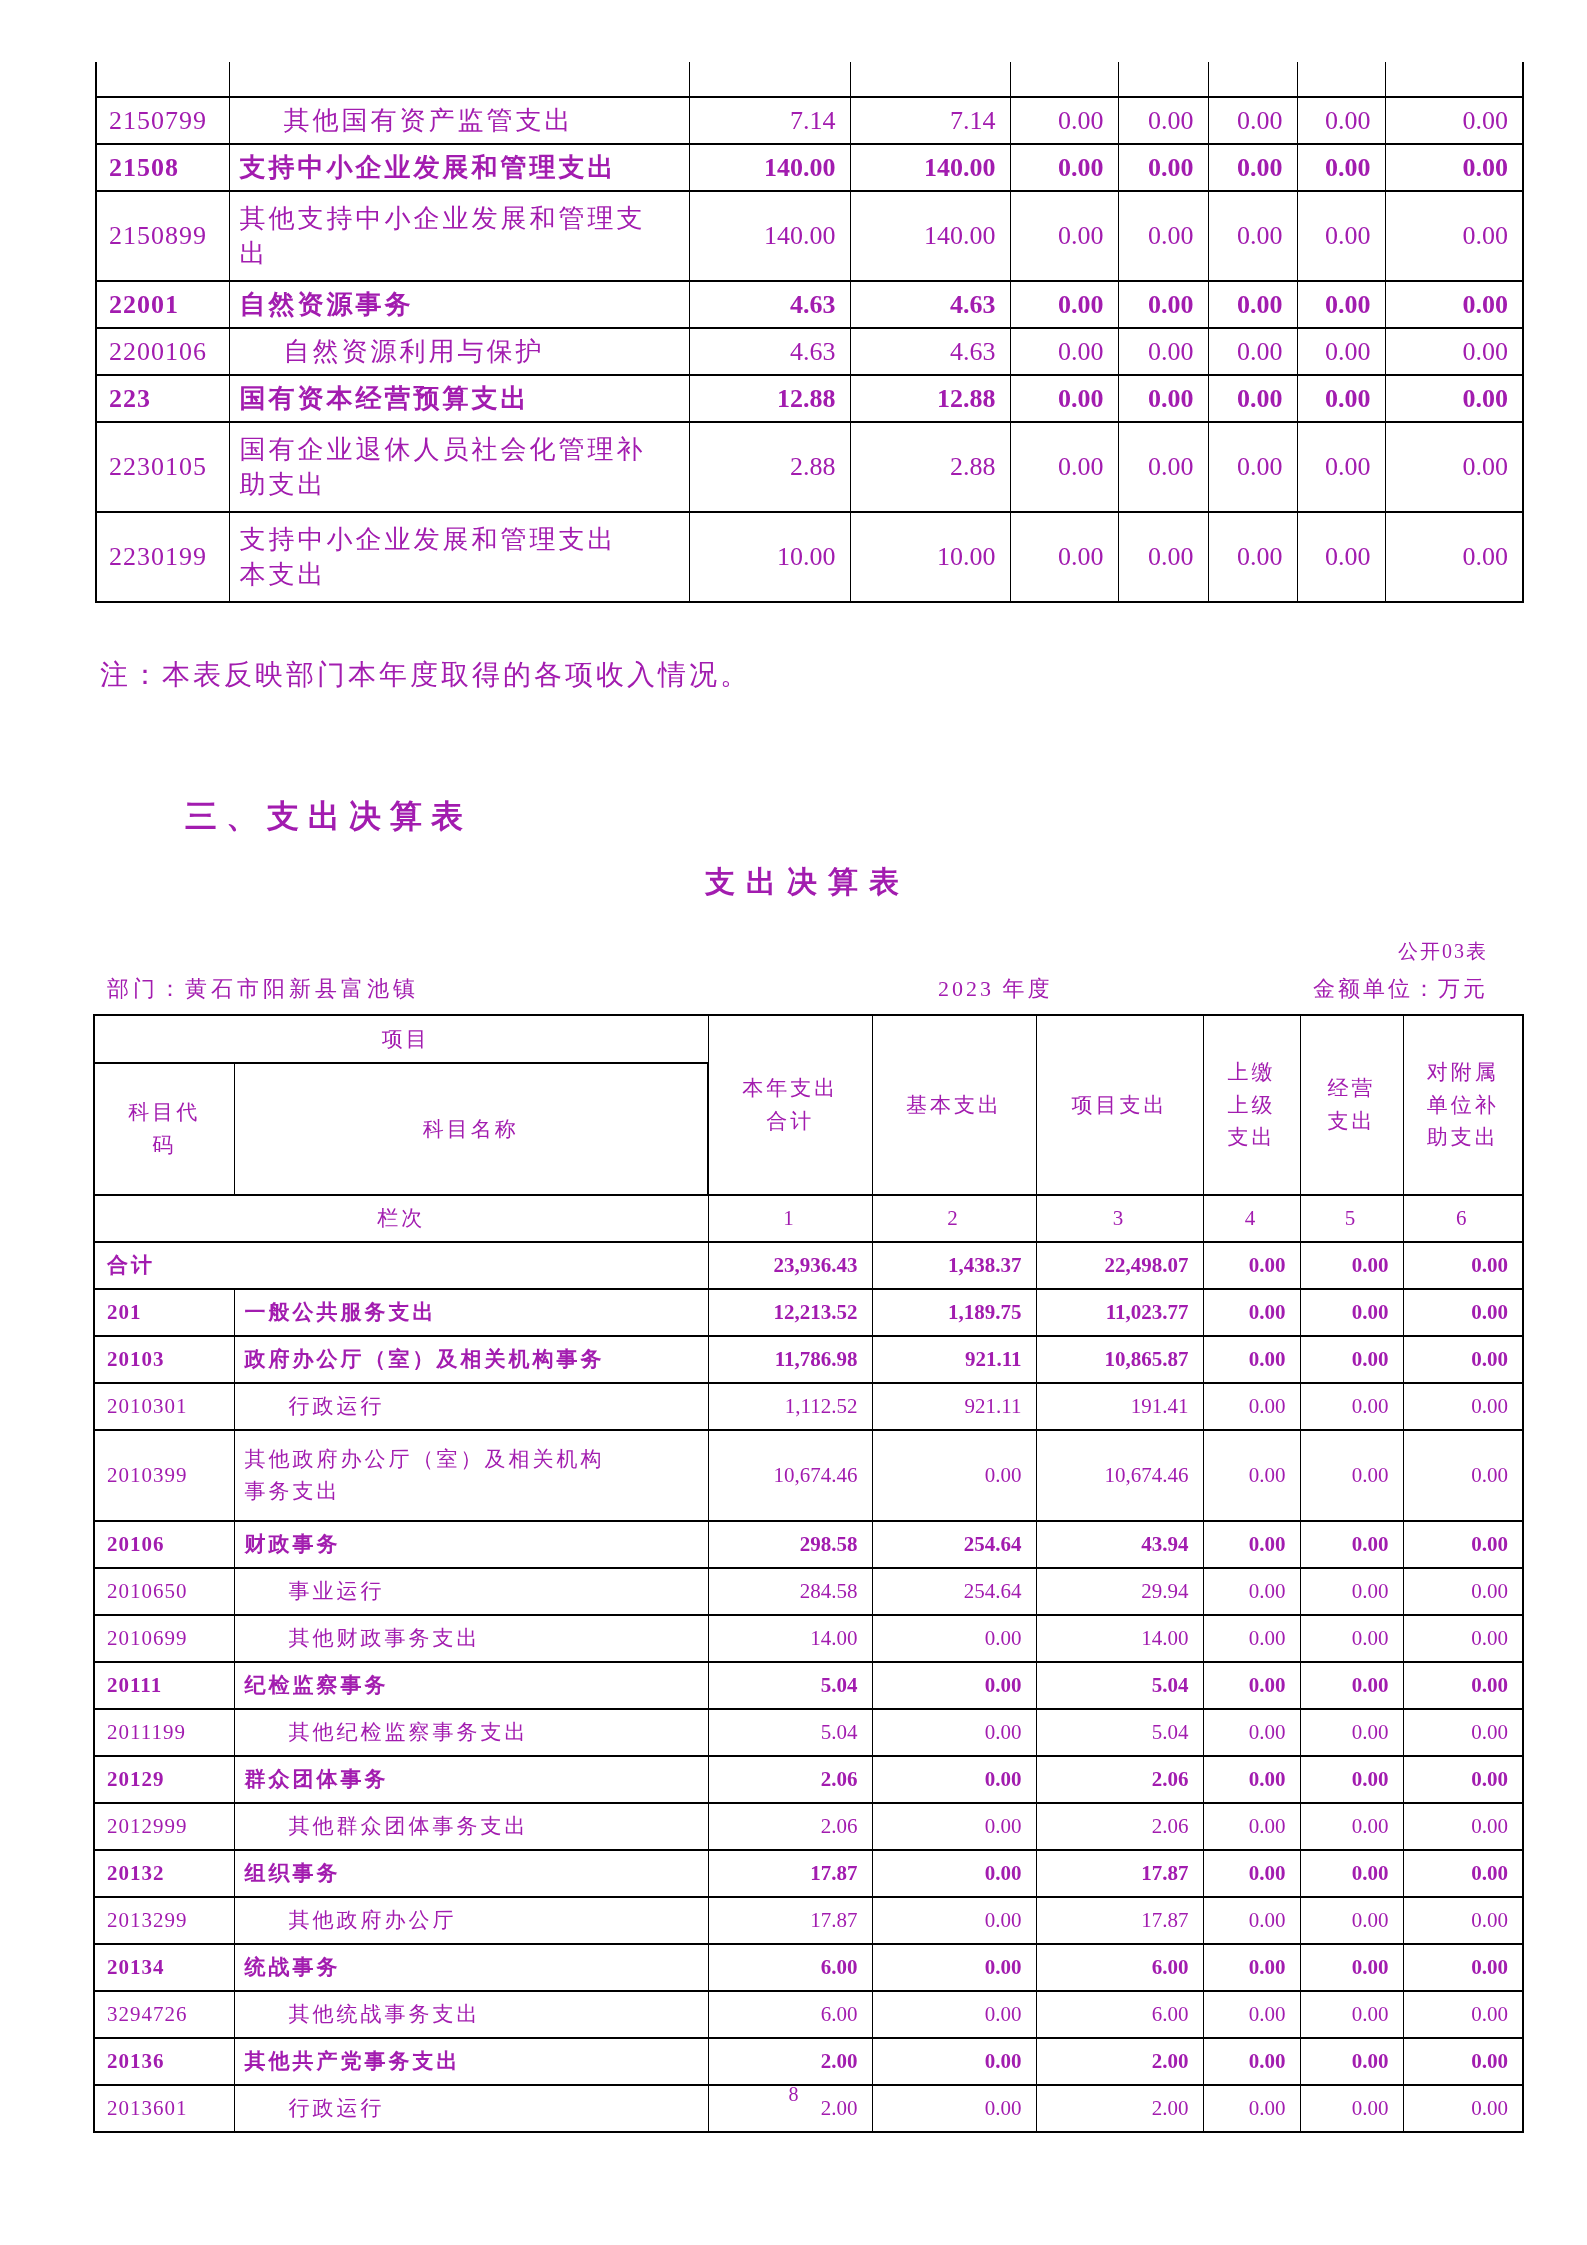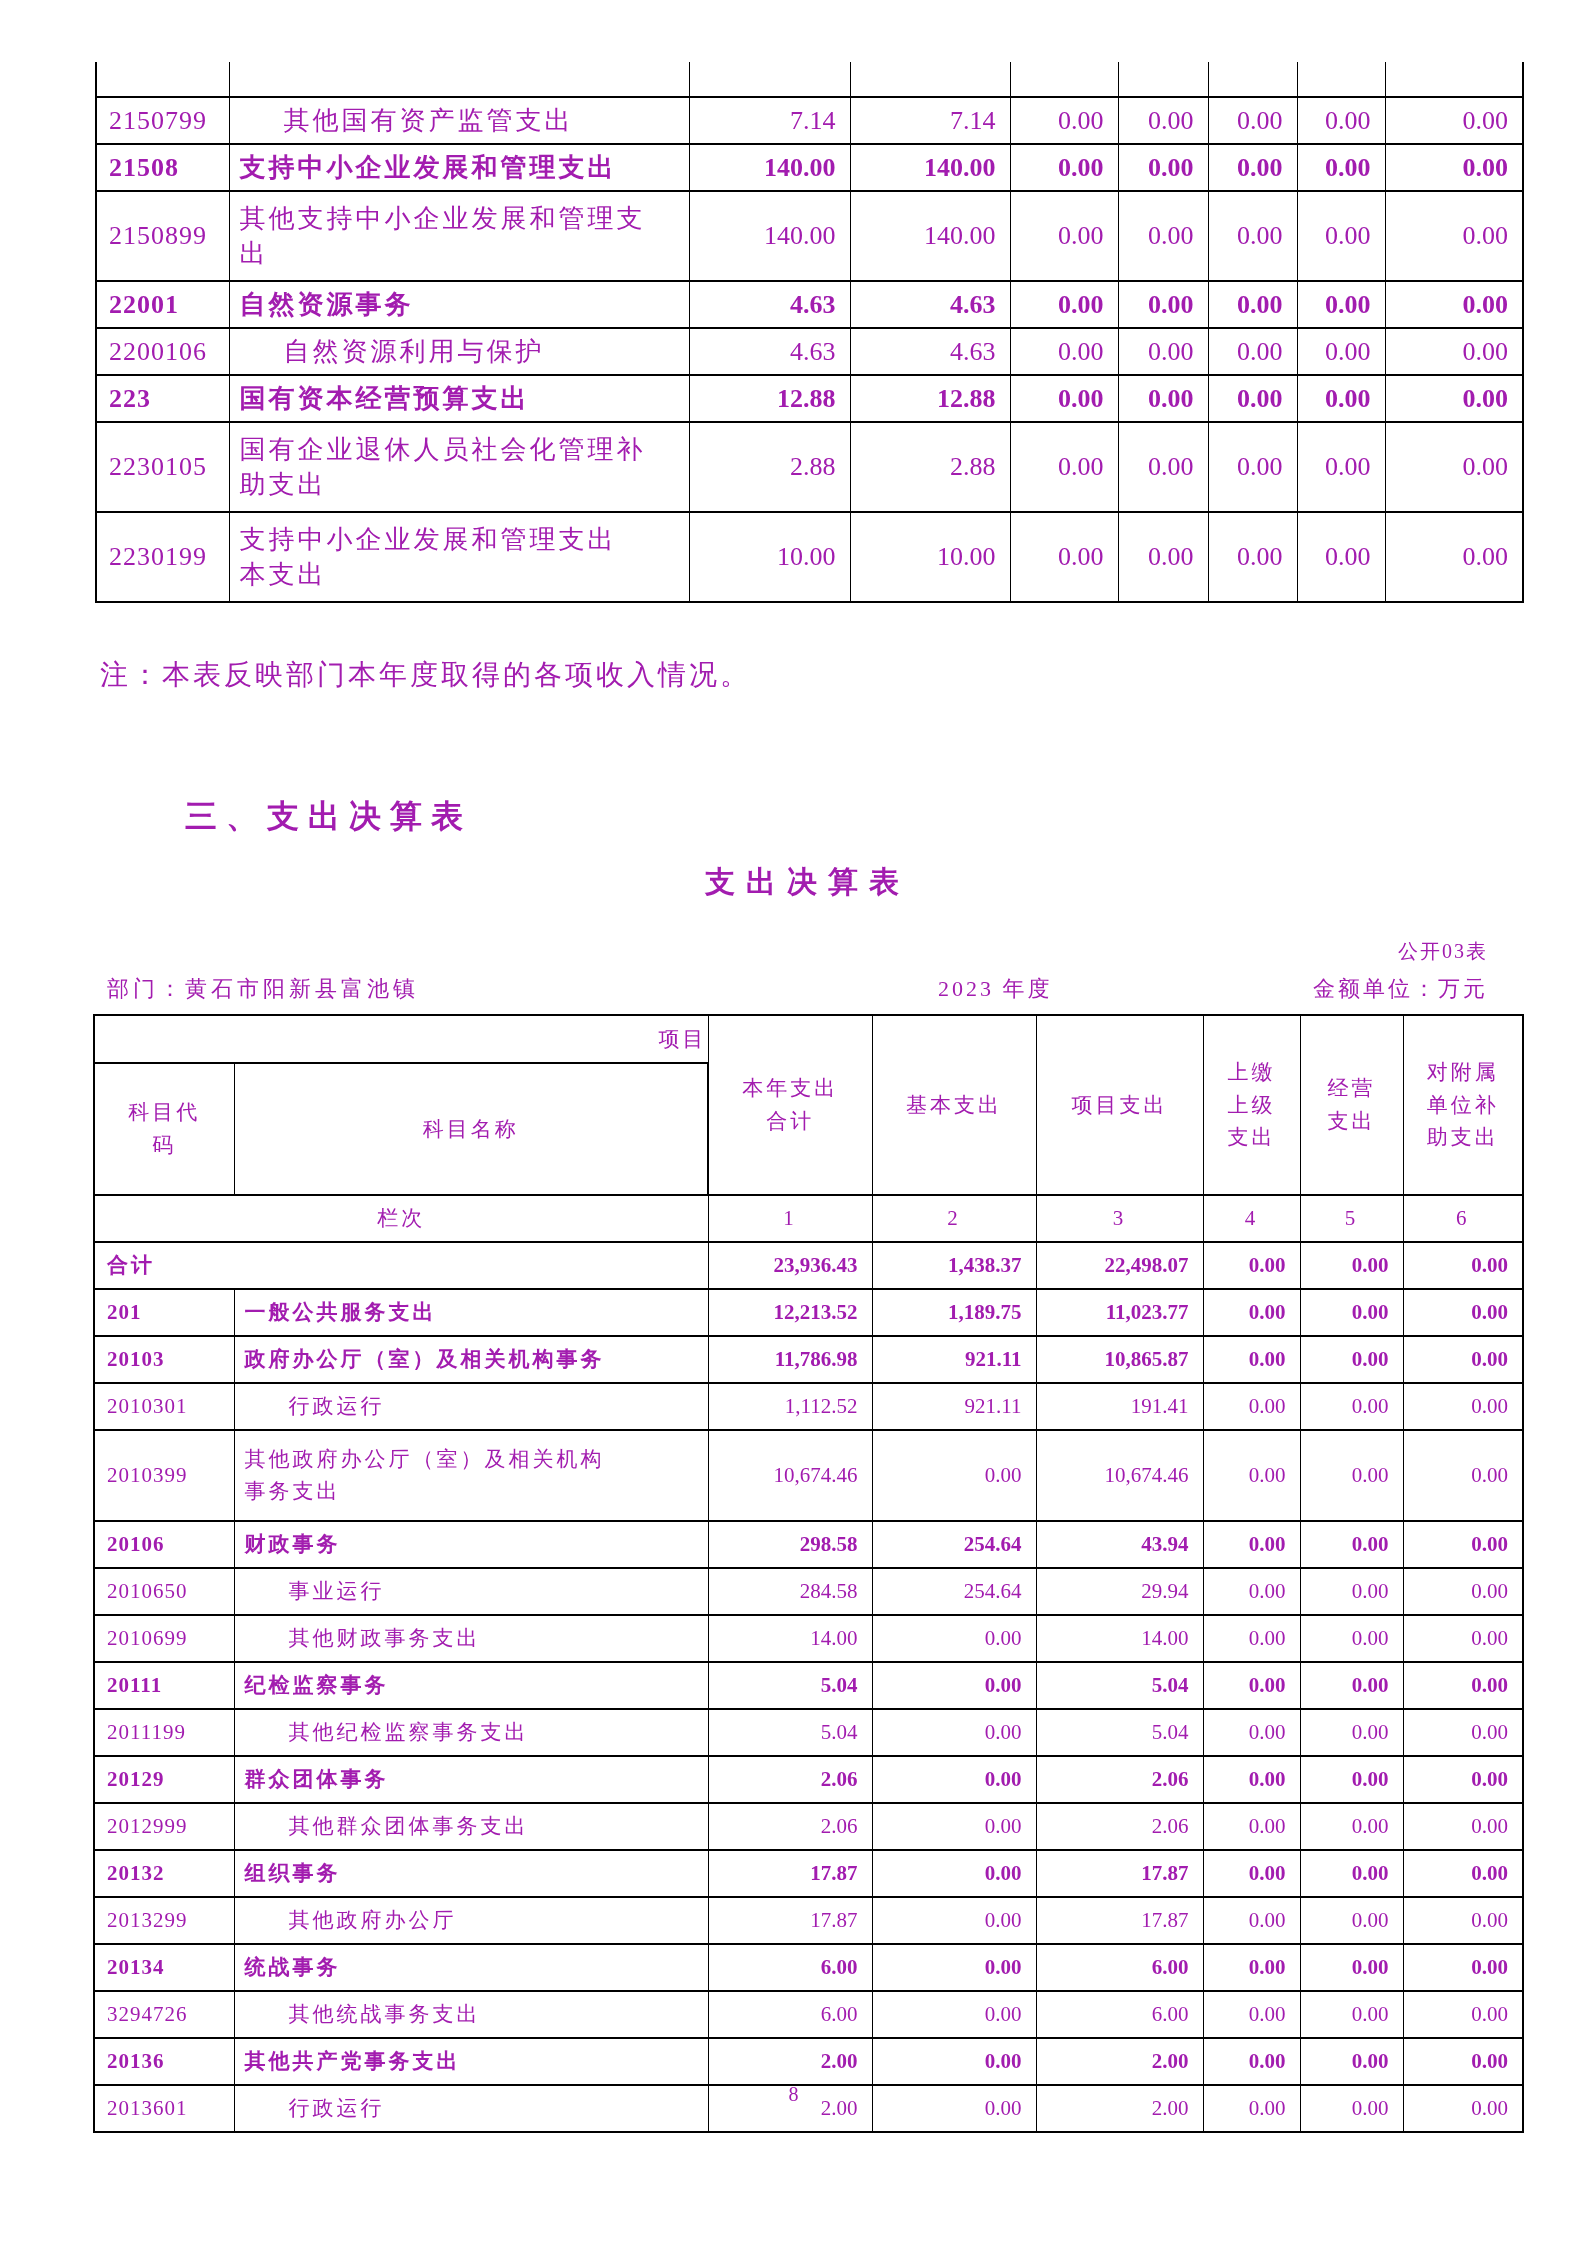--- a/index.html
+++ b/index.html
@@ -28,21 +28,21 @@
   .expend thead tr.hdr-a th{height:44px;}
   .expend thead tr.hdr-b th{height:128px;}
   .expend thead tr.hdr-c th{height:43px;margin-left:24px;}
   
   .code{text-align:left;padding-left:12px;letter-spacing:1px;}
   .name{text-align:left;padding-left:10px;letter-spacing:3px;white-space:pre-line;}
   .name.indent{padding-left:54px;}
   .num{text-align:right;padding-right:14px;letter-spacing:0;}
   .bold td{font-weight:bold;}
   th{text-align:center;white-space:pre-line;letter-spacing:3px;line-height:1.55;}
-  th.proj{text-align:right;padding-left:10px;}
+  th.proj{text-align:center;padding-left:10px;}
   .total-label{text-align:left;padding-left:12px;letter-spacing:3px;}
   
   .note{position:absolute;left:100px;top:656px;font-size:28px;letter-spacing:3px;}
   .section-heading{
     position:absolute;left:185px;top:795px;
     font-family:"Liberation Sans","DejaVu Sans",sans-serif;font-weight:bold;
     font-size:32px;letter-spacing:9px;
   }
   .table-title{
     position:absolute;left:93px;top:862px;width:1429px;text-align:center;

